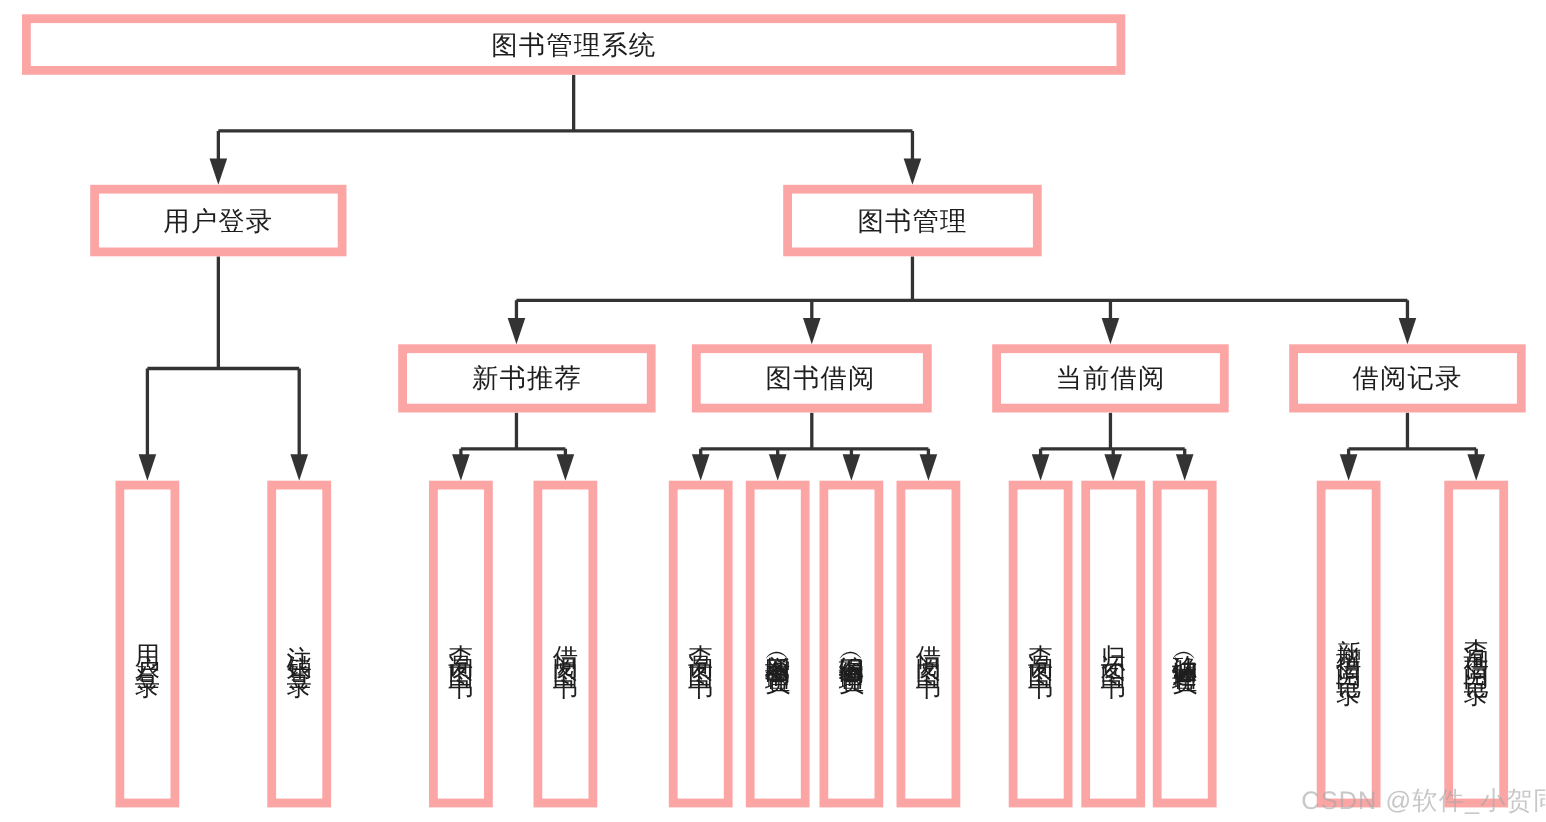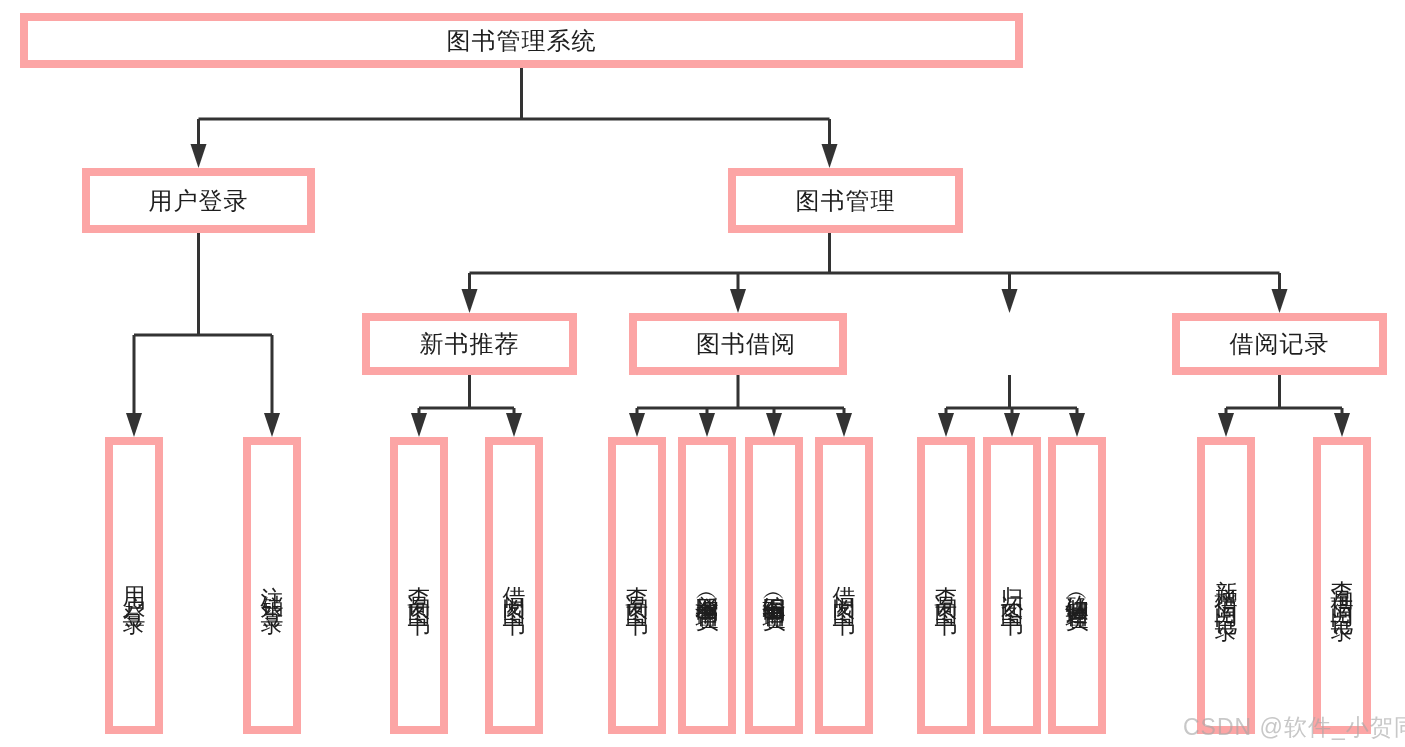--- a/index.html
+++ b/index.html
@@ -107,24 +107,25 @@
       <polygon points="1004,413 1020,413 1012,437"></polygon>
       <polygon points="1069,413 1085,413 1077,437"></polygon>
       <polygon points="1218,413 1234,413 1226,437"></polygon>
       <polygon points="1334,413 1350,413 1342,437"></polygon>
     </g>
   </svg>
 
   <div class="node hbox" style="left:20px; top:13px; width:1003px; height:55px;">图书管理系统</div>
 
   <div class="node hbox" style="left:82px; top:168px; width:233px; height:65px;">用户登录</div>
-  <div class="node hbox" style="left:712px; top:168px; width:235px; height:65px;margin-left:16px;">图书管理</div>
+  <div class="node hbox" style="left:712px; top:168px; width:235px; height:65px;">图书管理</div>
 
-  <div class="node hbox" style="left:362px; top:313px; width:215px; height:62px;">新书推荐</div>
+  <div class="node hbox" style="left:362px; top:313px; width:234px; height:62px;">新书推荐</div>
   <div class="node hbox" style="left:629px; top:313px; width:218px; height:62px;padding-left:16px;">图书借阅</div>
+  <div class="node hbox" style="left:902px; top:313px; width:215px; height:62px;">当前借阅</div>
   <div class="node hbox" style="left:1172px; top:313px; width:215px; height:62px;">借阅记录</div>
 
   <div class="node vbox" style="left:105px;">用户登录</div>
   <div class="node vbox" style="left:243px;">注销登录</div>
 
   <div class="node vbox" style="left:390px;">查询图书</div>
   <div class="node vbox" style="left:485px;">借阅图书</div>
 
   <div class="node vbox" style="left:608px;">查询图书</div>
   <div class="node vbox long" style="left:678px;">新增图书（管理员）</div>

